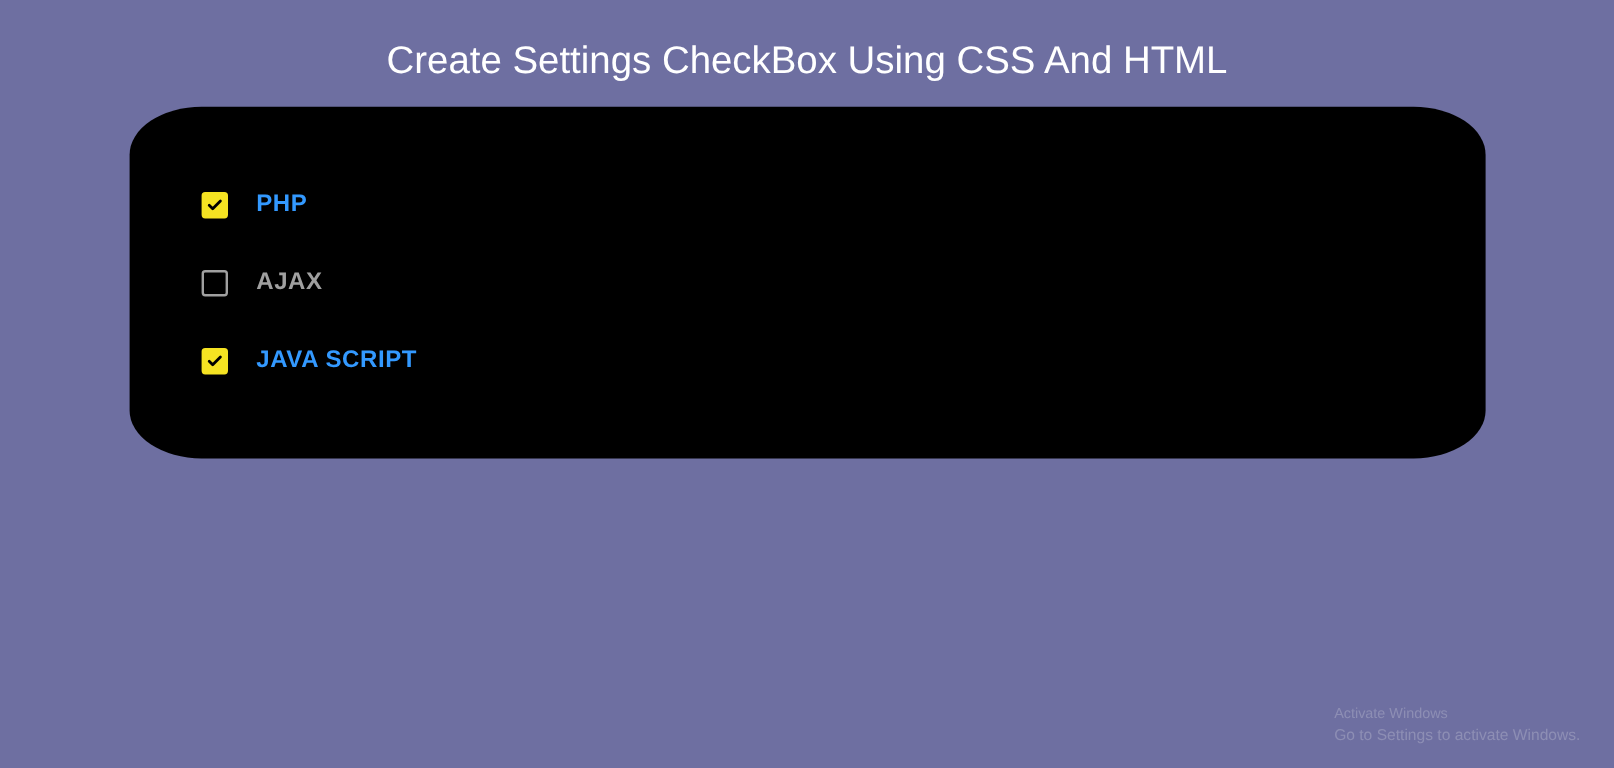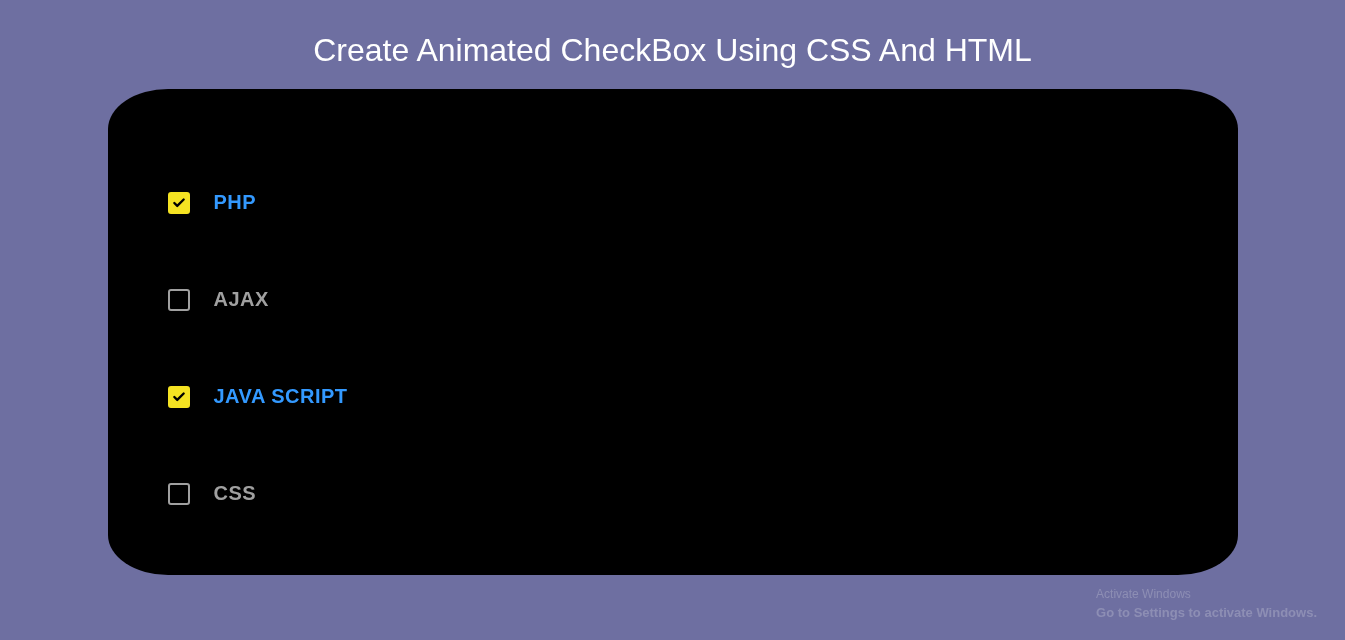--- a/index.html
+++ b/index.html
@@ -32,21 +32,20 @@
     }
     .checkbox-list {
       display: flex;
       flex-direction: column;
       gap: 42px;
     }
     .checkbox-row {
       display: flex;
       align-items: center;
       gap: 24px;
-      margin-top: 32px;
     }
     .checkbox-box {
       width: 22px;
       height: 22px;
       border: 2px solid #a0a0a0;
       border-radius: 3px;
       display: flex;
       align-items: center;
       justify-content: center;
       cursor: pointer;
@@ -84,27 +83,27 @@
       color: #9899bb;
       opacity: 0.75;
     }
     .watermark-title {
       font-size: 12px;
       font-weight: 400;
       margin-bottom: 4px;
     }
     .watermark-sub {
       font-size: 13px;
-      font-weight: 700;
+      font-weight: 400;
     }
   </style>
 </head>
 <body>
 
-<h1 class="page-title">Create Animated CheckBox Using CSS And HTML</h1>
+<h1 class="page-title">Create Settings CheckBox Using CSS And HTML</h1>
 
 <div class="card">
   <div class="checkbox-list">
 
     <div class="checkbox-row">
       <div class="checkbox-box checked">
         <svg viewBox="0 0 24 24" fill="none" stroke="#000000" stroke-width="4" stroke-linecap="round" stroke-linejoin="round">
             <polyline points="20 6 9 17 4 12"></polyline>
           </svg>
       </div>
@@ -120,26 +119,20 @@
 
     <div class="checkbox-row">
       <div class="checkbox-box checked">
         <svg viewBox="0 0 24 24" fill="none" stroke="#000000" stroke-width="4" stroke-linecap="round" stroke-linejoin="round">
             <polyline points="20 6 9 17 4 12"></polyline>
           </svg>
       </div>
       <span class="checkbox-label checked">JAVA SCRIPT</span>
     </div>
 
-    <div class="checkbox-row">
-      <div class="checkbox-box">
-        
-      </div>
-      <span class="checkbox-label unchecked">CSS</span>
-    </div>
 
   </div>
 </div>
 
 <div class="watermark">
   <div class="watermark-title">Activate Windows</div>
   <div class="watermark-sub">Go to Settings to activate Windows.</div>
 </div>
 
 </body></html>

